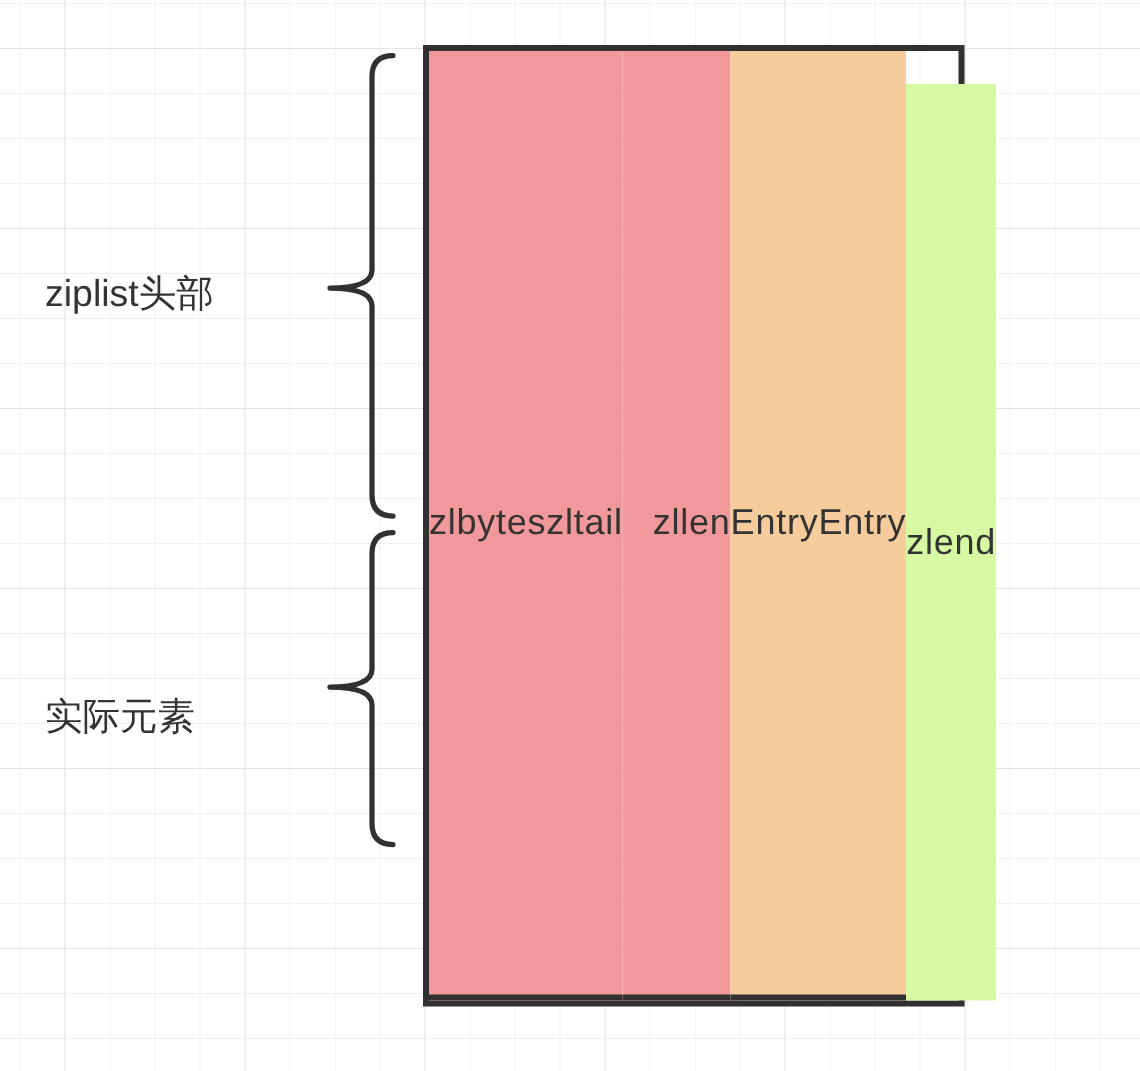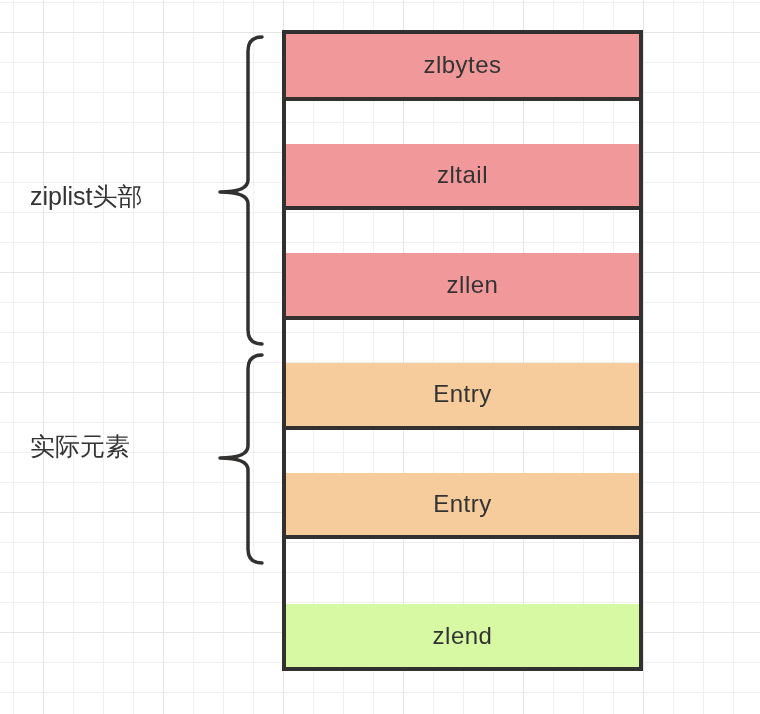--- a/index.html
+++ b/index.html
@@ -23,22 +23,21 @@
   }
   .stack {
     position: absolute;
     left: 282px;
     top: 30px;
     width: 361px;
     height: 641px;
     box-sizing: border-box;
     border: 4px solid #333030;
     display: flex;
-    flex-direction: column;
-    gap: 43px;
+    flex-direction: row;
   }
   .row {
     flex: 1 1 0;
     display: flex;
     align-items: center;
     justify-content: center;
     border-bottom: 4px solid #333030;
     font-size: 24px;
     color: #333333;
     letter-spacing: 0.5px;
@@ -59,21 +58,21 @@
     position: absolute;
     left: 30px;
     width: 184px;
     text-align: left;
     font-size: 25px;
     line-height: 28px;
     color: #333333;
     white-space: nowrap;
   }
   #label-header { top: 182px; }
-  #label-entries { top: 432px; }
+  #label-entries { top: 464px; }
 </style>
 </head>
 <body>
 
 <div class="canvas">
 
   <div class="stack">
     <div class="row" style="background-color: rgb(241, 153, 154);">
       <span>zlbytes</span>
     </div>

